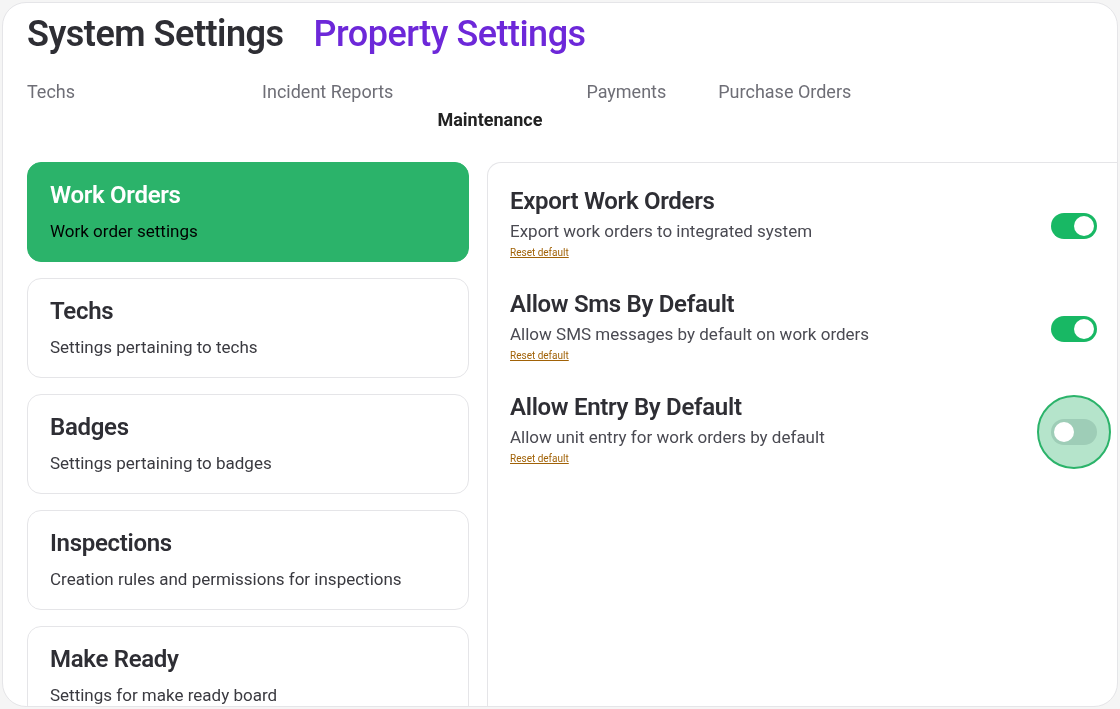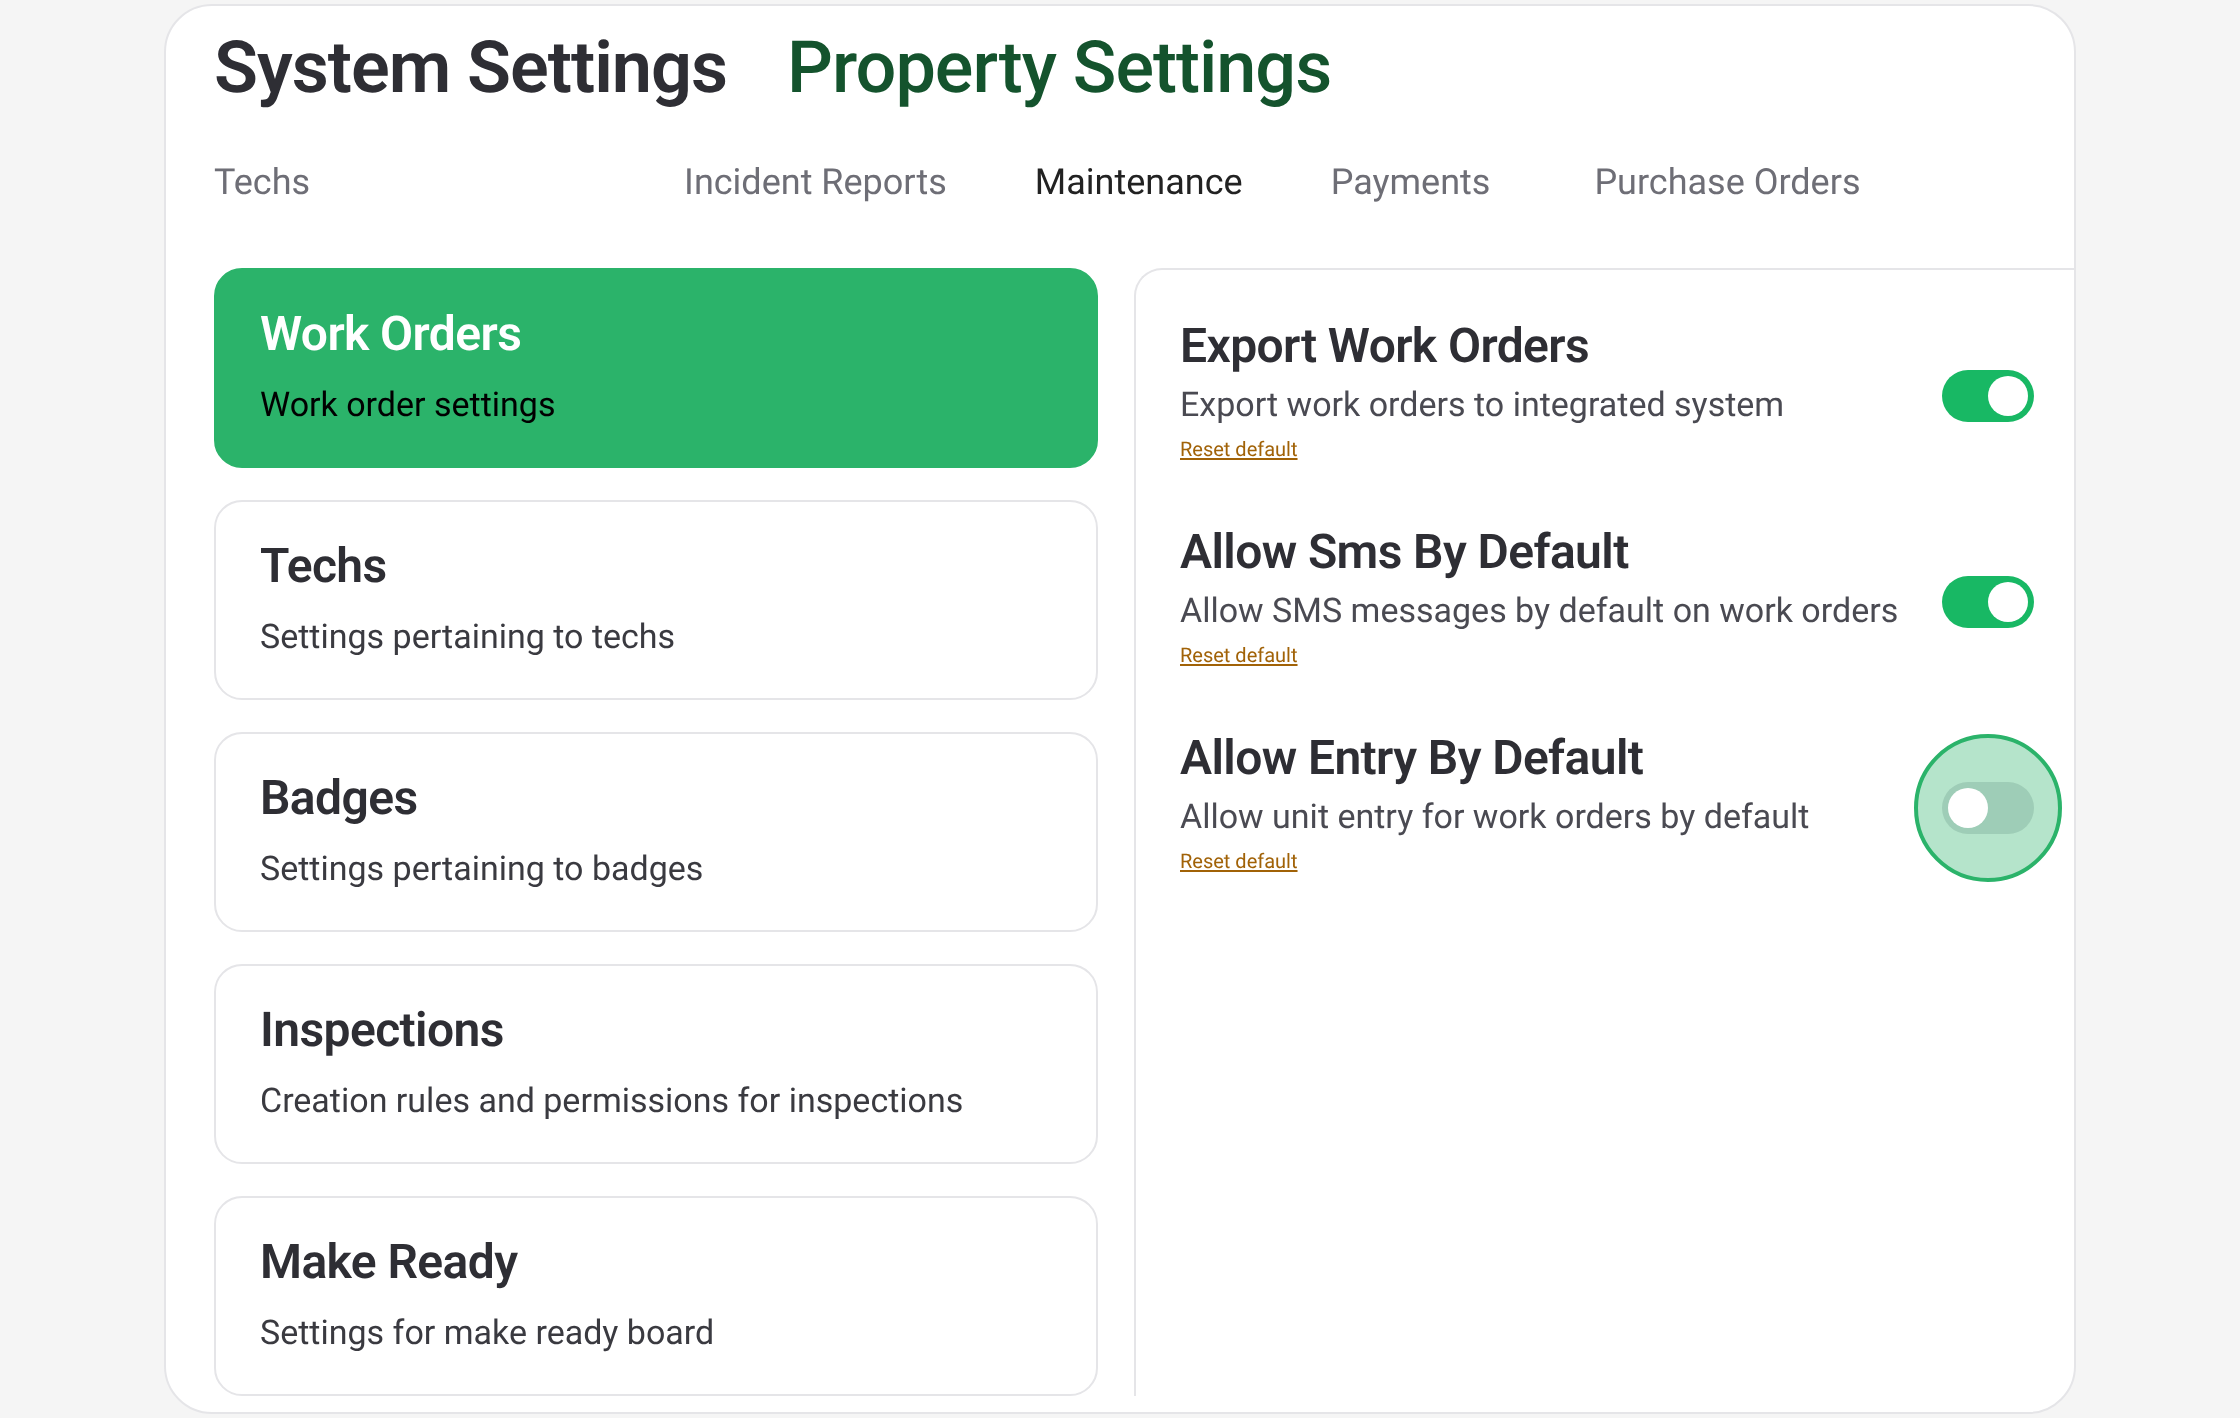--- a/index.html
+++ b/index.html
@@ -5,44 +5,44 @@
   * { box-sizing: border-box; }
   html, body { margin:0; padding:0; }
   body {
     width:1120px; height:709px;
     font-family: "Segoe UI", Roboto, "Helvetica Neue", Arial, sans-serif;
     color:#2e2e34;
     background:#f5f5f5;
     display:flex; align-items:flex-start; justify-content:center;
   }
   .window {
-    width:956px; height:705px; margin:2px;
+    width:1116px; height:705px; margin:2px;
     background:#fff;
     border:1px solid #e5e5e8;
     border-radius:24px;
     overflow:hidden;
     position:relative;
   }
   .topbar {
     padding: 10px 24px 10px 24px;
   }
   .title-row { display:flex; gap:30px; align-items:baseline; }
   .title-main {
     font-size:36px; font-weight:600; color:#2e2e34; letter-spacing:-0.5px;
   }
   .title-secondary {
-    font-size:36px; font-weight:500; color:#14532d; letter-spacing:-0.5px;
+    font-size:36px; font-weight:500; color:#6d28d9; letter-spacing:-0.5px;
   }
   .tabs {
     display:flex; gap:0; margin-top:26px; padding: 0 0 12px 0;
     font-size:18px;
     color:#6e6e76;
   }
   .tab { cursor:pointer; }
-  .tab.active { color:#222; font-weight:400; }
+  .tab.active { color:#222; font-weight:700;margin-top:28px; }
   .tab.t-core { margin-left:0; }
   .tab.t-inc { margin-left:187px; }
   .tab.t-maint { margin-left:44px; }
   .tab.t-pay { margin-left:44px; }
   .tab.t-po { margin-left:52px; }
 
   .content {
     display:flex;
     padding: 10px 0 0 24px;
   }

